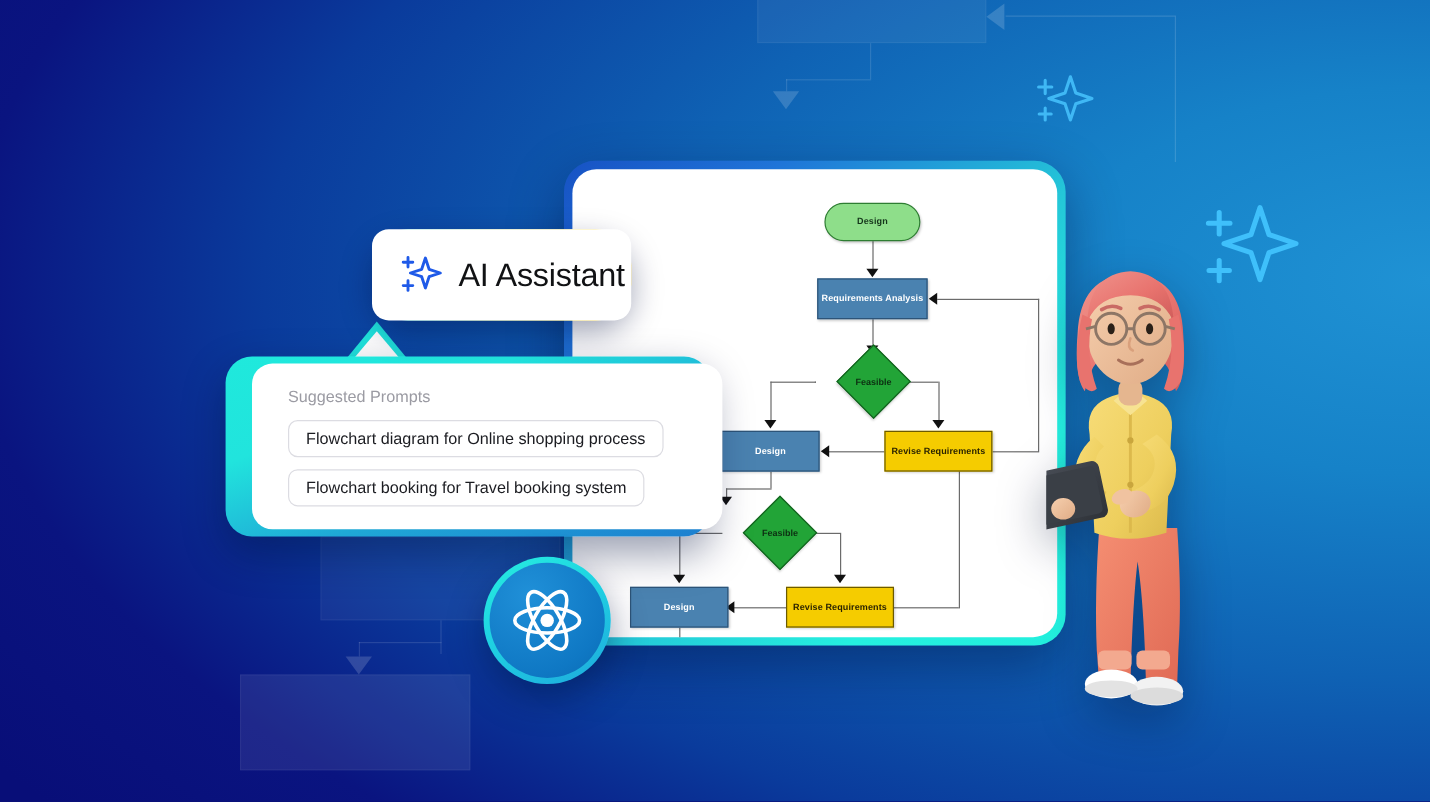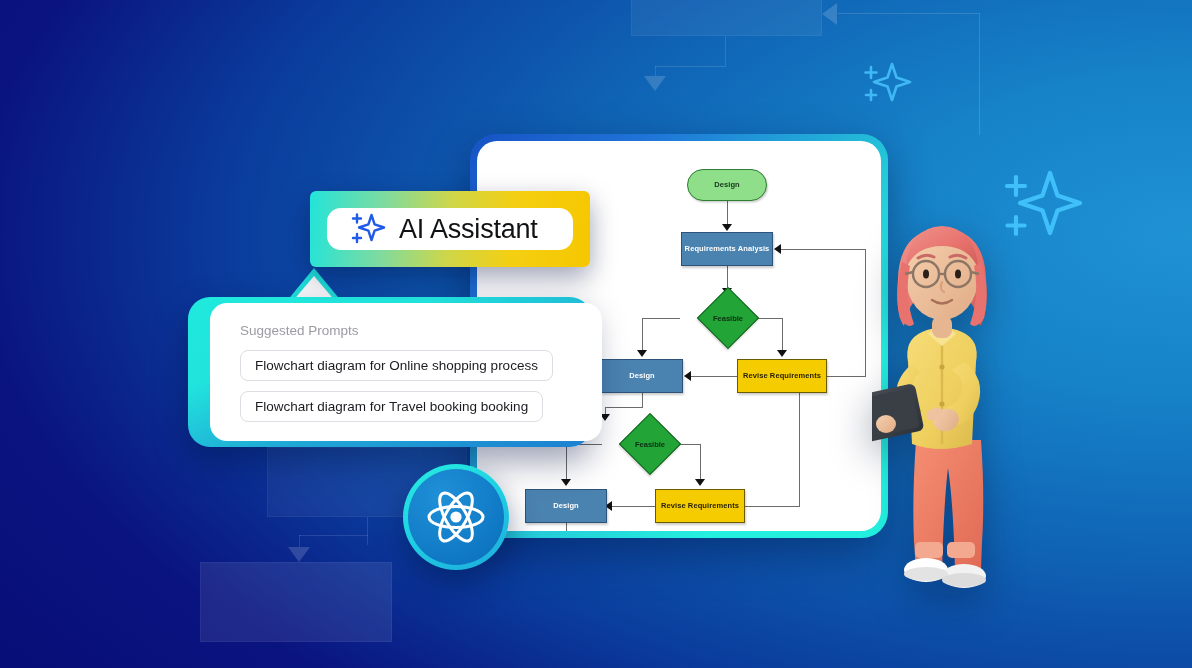--- a/index.html
+++ b/index.html
@@ -121,23 +121,23 @@
     position: absolute; width: 0; height: 0;
     border-top: 5px solid transparent;
     border-bottom: 5px solid transparent;
     border-right: 7px solid #111;
   }
 
   
   #ai-pill {
     position: absolute;
     left: 310px; top: 191px;
-    width: 280px; height: 76px;
-    border-radius: 6px;
-    padding: 17px;
+    width: 216px; height: 76px;
+    border-radius: 30px;
+    padding: 0;
     background: linear-gradient(95deg, #22e4da 0%, #7ddba0 26%, #cfd648 50%, #f4cf12 72%, #f6c700 100%);
     box-shadow: 0 10px 26px rgba(3,14,60,0.38);
     z-index: 7;
   }
   #ai-pill-inner {
     width: 100%; height: 100%;
     background: #ffffff;
     border-radius: 14px;
     display: flex; align-items: center;
     gap: 12px;
@@ -350,21 +350,21 @@
     <svg width="56" height="36" viewBox="0 0 56 36">
       <path d="M0 36 L28 2 L56 36 Z" fill="#20e2dc"></path>
       <path d="M6 36 L28 10 L50 36 Z" fill="#ffffff"></path>
     </svg>
   </div>
 
   <div id="prompts-panel">
     <div id="prompts-inner">
       <div id="prompts-title">Suggested Prompts</div>
       <div class="prompt-chip">Flowchart diagram for Online shopping process</div>
-      <div class="prompt-chip">Flowchart diagram for Travel booking booking</div>
+      <div class="prompt-chip">Flowchart booking for Travel booking system</div>
     </div>
   </div>
 
   <div id="react-badge">
     <div id="react-badge-inner">
       <span style="display:flex;">
         <svg width="62" height="62" viewBox="0 0 62 62">
           <g stroke="#ffffff" fill="none" stroke-width="3">
             <ellipse cx="31" cy="31" rx="27" ry="10.5"></ellipse>
             <ellipse cx="31" cy="31" rx="27" ry="10.5" transform="rotate(60 31 31)"></ellipse>

